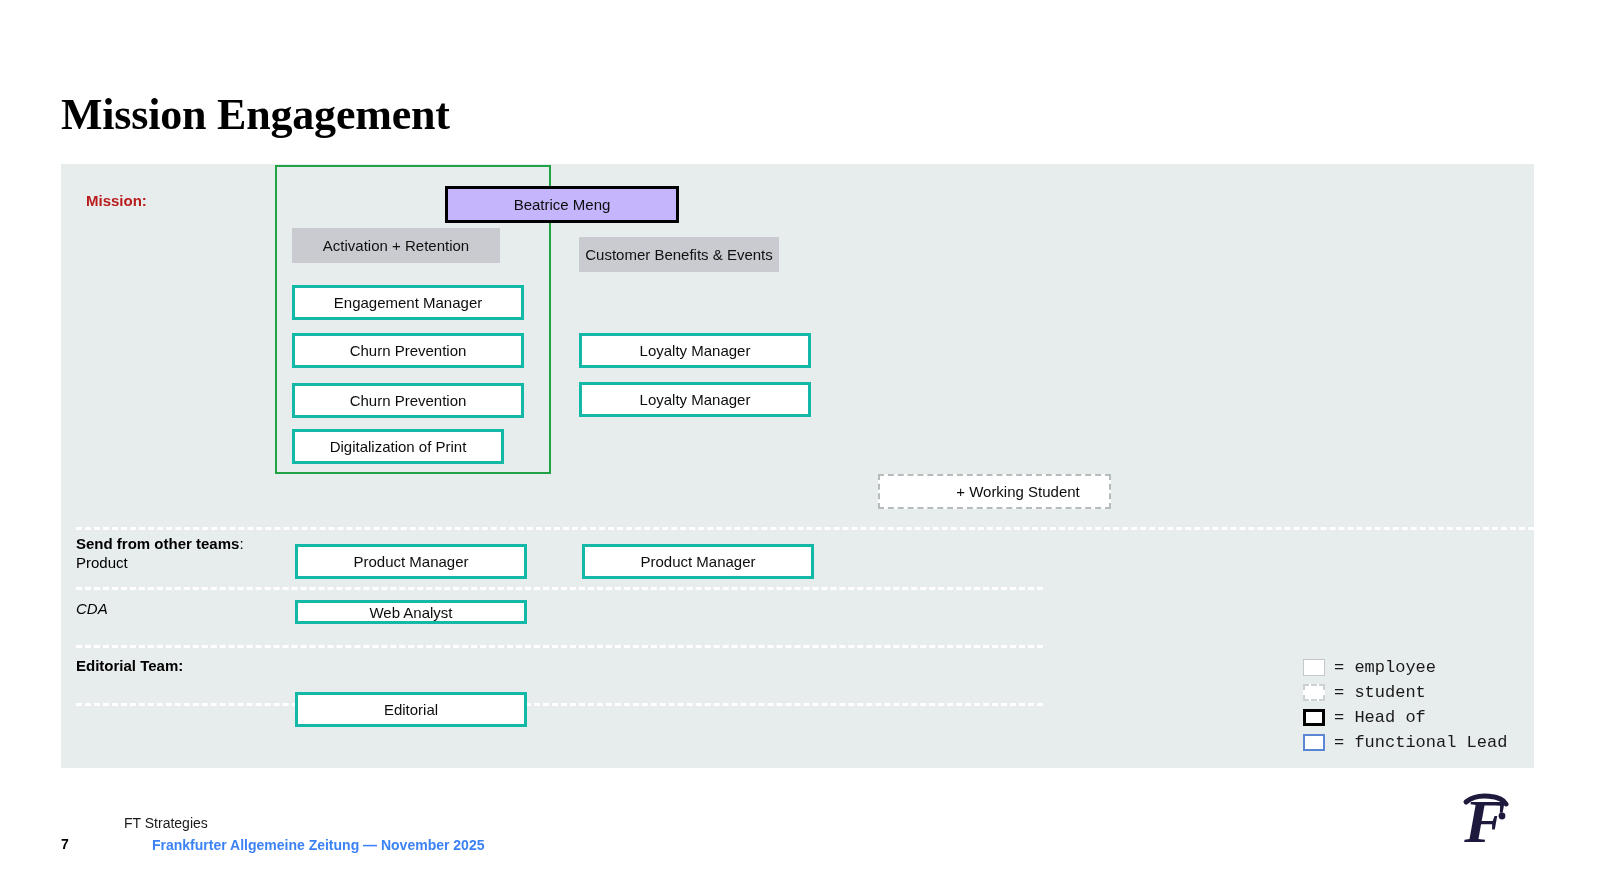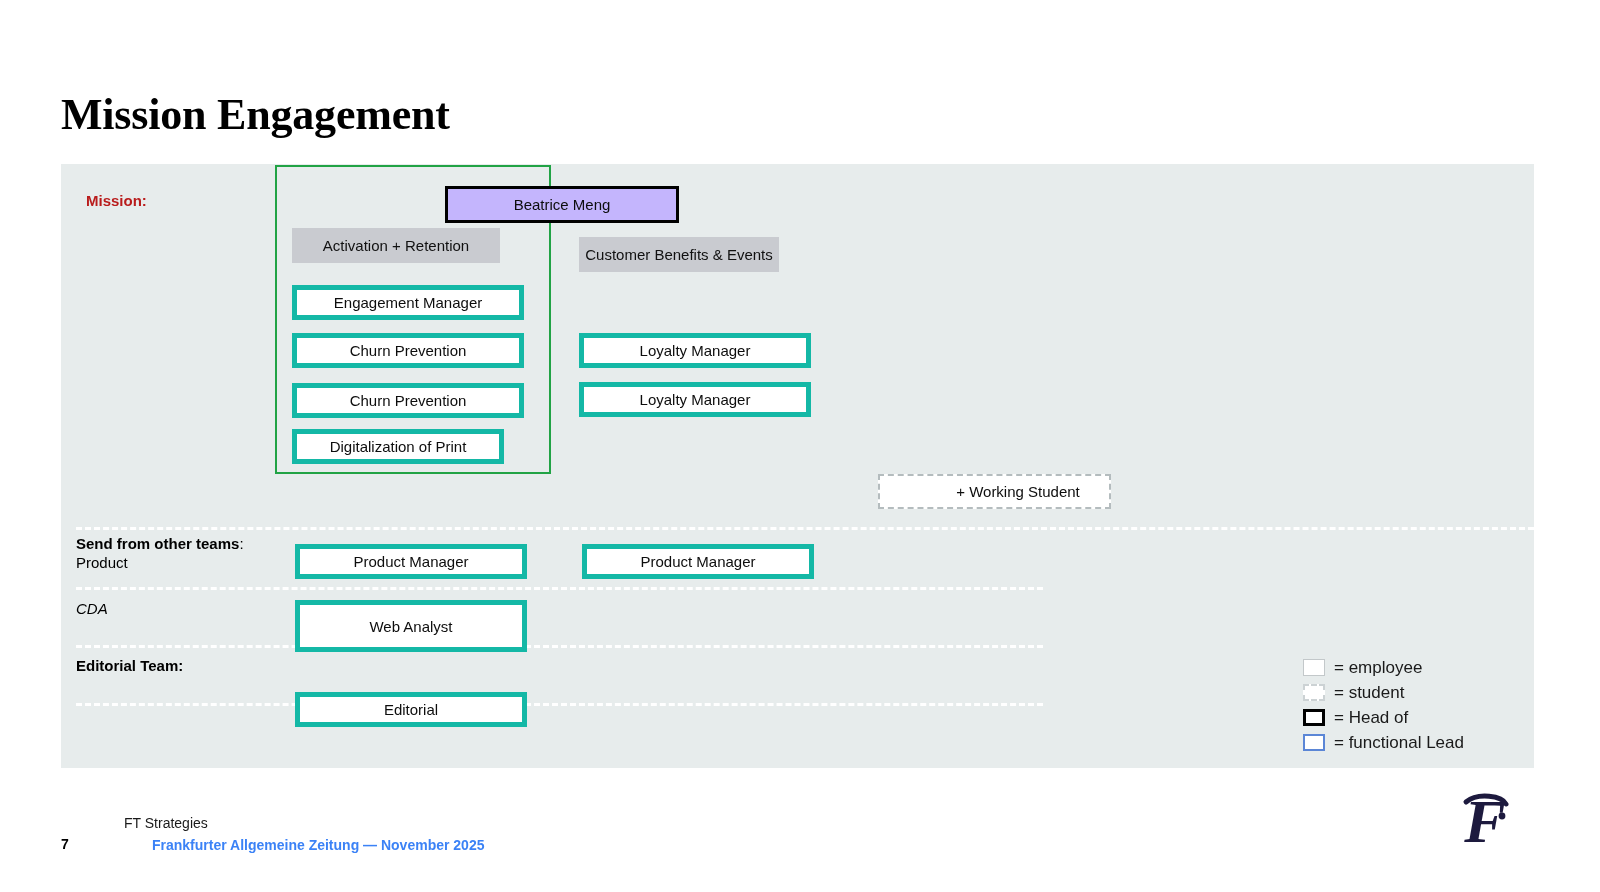--- a/index.html
+++ b/index.html
@@ -67,21 +67,21 @@
     box-sizing: border-box;
     display: flex;
     align-items: center;
     justify-content: center;
     font-size: 15px;
     color: #0d0d0d;
     text-align: center;
   }
   .box-employee {
     background: #ffffff;
-    border: 5px solid #14b8a6;
+    border: 3px solid #14b8a6;
   }
   .box-head {
     background: #c4b5fd;
     border: 3px solid #000000;
   }
   .box-group {
     background: #c9cbd0;
     border: none;
     color: #111;
   }
@@ -133,21 +133,21 @@
     width: 22px;
     height: 17px;
     box-sizing: border-box;
     flex: 0 0 auto;
   }
   .sw-employee { background:#ffffff; border:1px solid #c3c8ca; }
   .sw-student  { background:#ffffff; border:2px dashed #ccd2d4; }
   .sw-head     { background:#ffffff; border:3px solid #000000; }
   .sw-lead     { background:#ffffff; border:2px solid #5b86d6; }
   .legend-text {
-    font-family: Liberation Sans, sans-serif;
+    font-family: Liberation Mono, monospace;
     font-size: 17px;
     color: #1a1a1a;
     margin-left: 9px;
     white-space: nowrap;
     text-align: right;
   }
 
   
   .footer-page {
     position: absolute;
@@ -221,21 +221,21 @@
   <b>Send from other teams</b><span>:</span><br>
   <span>Product</span>
 </div>
 
 <div class="box box-employee" style="left:295px; top:544px; width:232px; height:35px;">Product Manager</div>
 
 <div class="box box-employee" style="left:582px; top:544px; width:232px; height:35px;">Product Manager</div>
 
 <div class="row-label" style="left:76px; top:599px;font-style:italic;">CDA</div>
 
-<div class="box box-employee" style="left:295px; top:600px; width:232px; height:52px;">Web Analyst</div>
+<div class="box box-employee" style="left:295px; top:600px; width:232px; height:24px;">Web Analyst</div>
 
 <div class="row-label" style="left:76px; top:656px; font-weight:bold;">Editorial Team:</div>
 
 <div class="box box-employee" style="left:295px; top:692px; width:232px; height:35px;">Editorial</div>
 
 <div class="legend">
   <div class="legend-row">
     <span class="legend-swatch sw-employee"></span>
     <span class="legend-text">= employee</span>
   </div>

